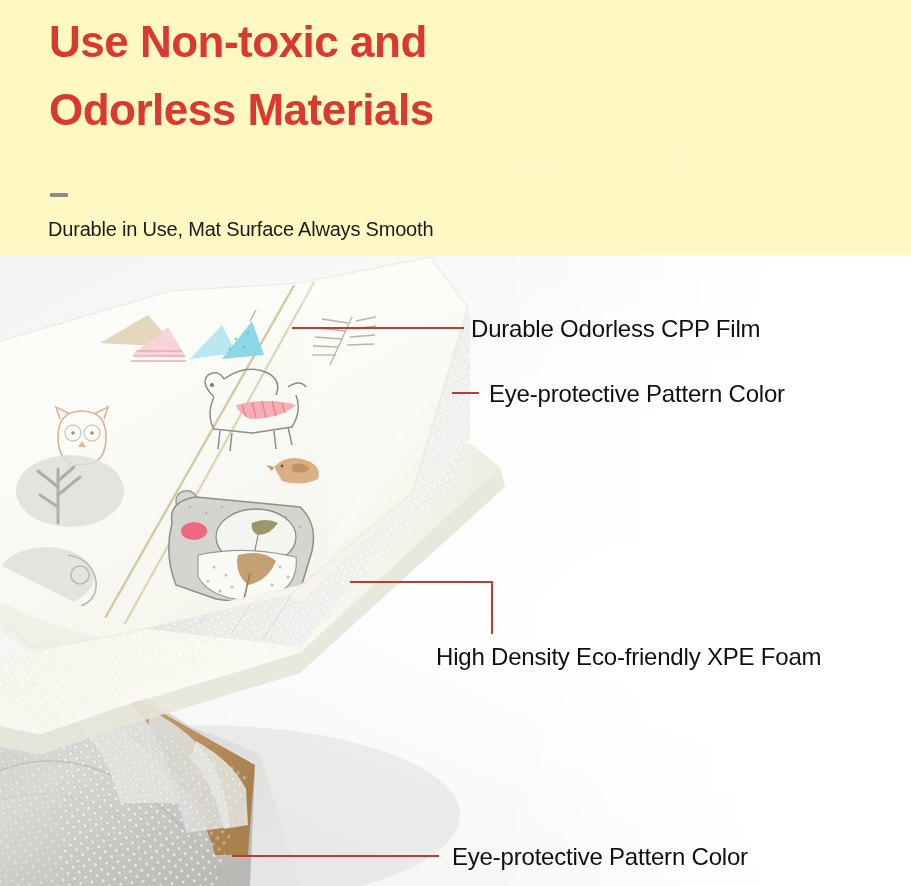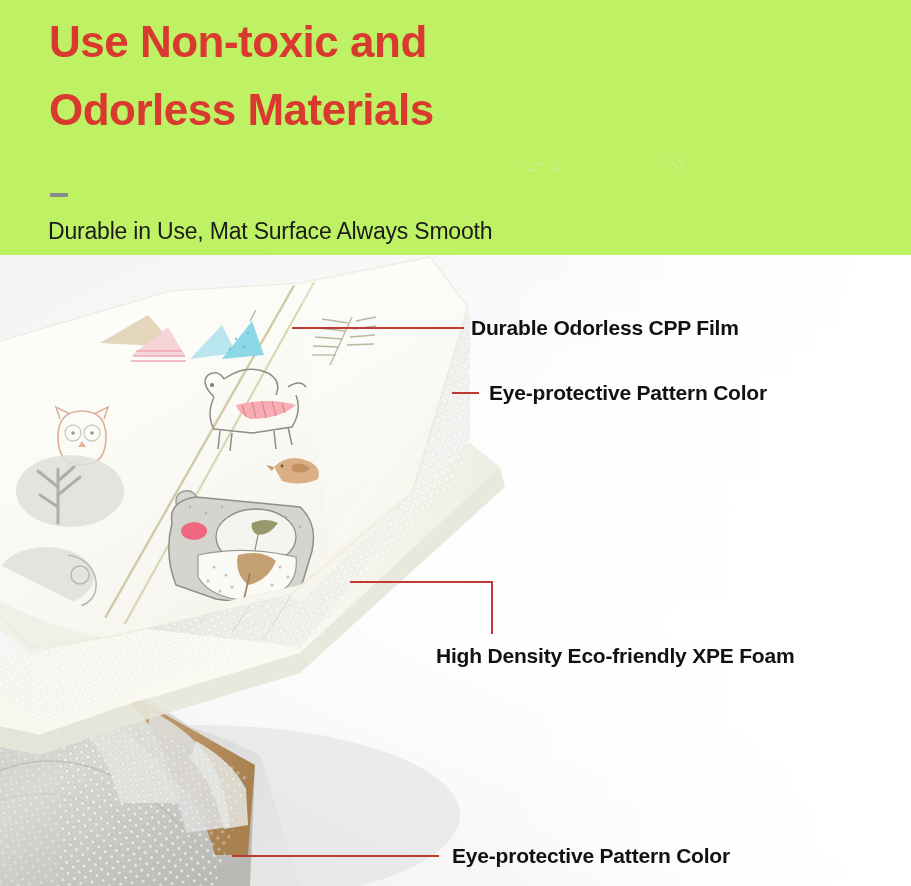--- a/index.html
+++ b/index.html
@@ -9,21 +9,21 @@
   }
   body {
     font-family: "Liberation Sans", sans-serif;
     -webkit-font-smoothing: antialiased;
   }
   #page {
     position: relative;
     width: 911px;
     height: 886px;
     overflow: hidden;
-    background: #bef264;
+    background: #fef9c3;
   }
 
   
   .headline {
     position: absolute;
     left: 49px;
     top: 8px;
     width: 640px;
     font-size: 44px;
     font-weight: bold;
@@ -38,21 +38,21 @@
     top: 193px;
     width: 18px;
     height: 4px;
     background: #8a8a8a;
     border-radius: 1px;
   }
   .subhead {
     position: absolute;
     left: 48px;
     top: 218px;
-    font-size: 23px;
+    font-size: 20px;
     font-weight: 400;
     color: #1b1b1b;
     letter-spacing: -0.2px;
     white-space: nowrap;
   }
 
   
   .stage {
     position: absolute;
     left: 0;
@@ -92,26 +92,25 @@
   
   .callout-line {
     position: absolute;
     background: #bf3a31;
   }
   .callout-line.h { height: 2px; }
   .callout-line.v { width: 2px; }
 
   .callout-label {
     position: absolute;
-    font-size: 21px;
+    font-size: 24px;
     color: #111111;
     letter-spacing: -0.2px;
     white-space: nowrap;
     line-height: 1;
-    font-weight: bold;
   }
 
   
   #co1-line { left: 292px; top: 327px; width: 172px; }
   #co1-text { left: 471px; top: 317px; }
 
   #co2-line { left: 452px; top: 392px; width: 27px; }
   #co2-text { left: 489px; top: 382px; }
 
   #co3-h { left: 350px; top: 581px; width: 143px; }

